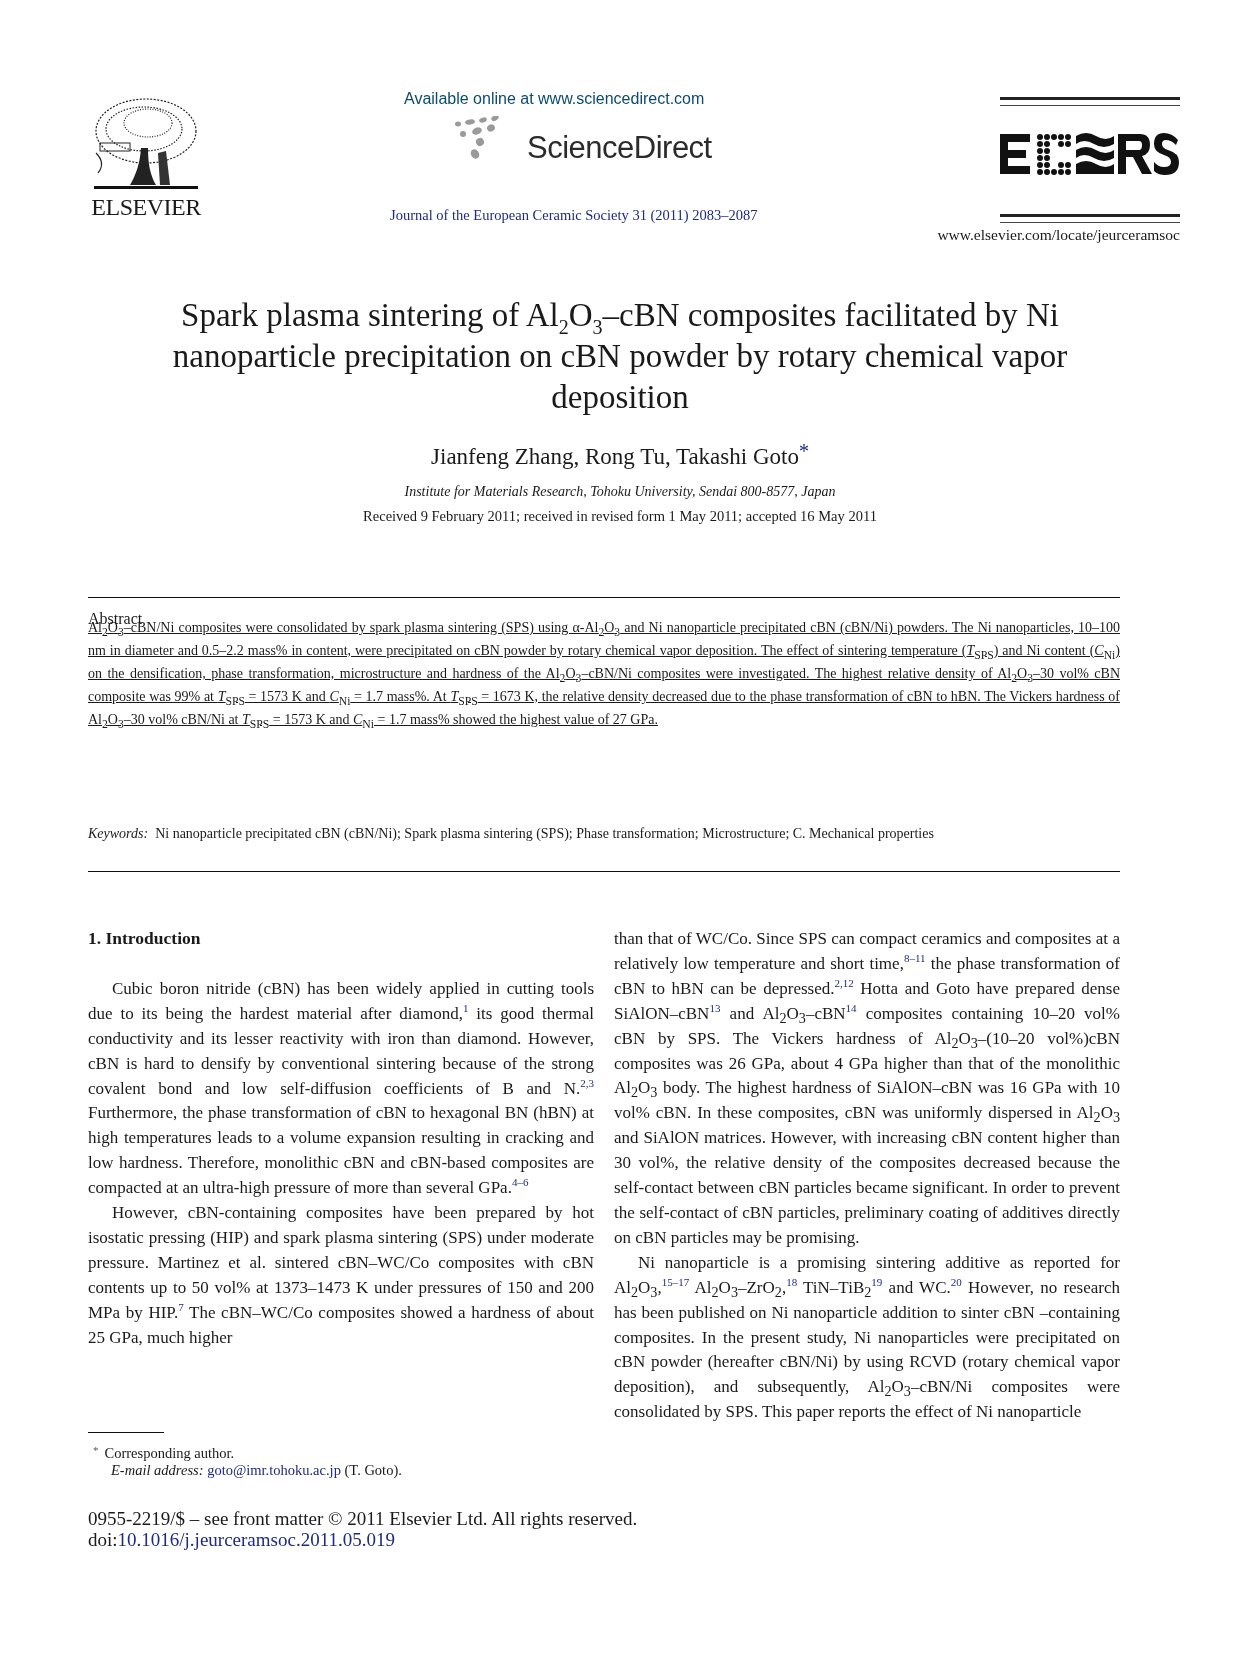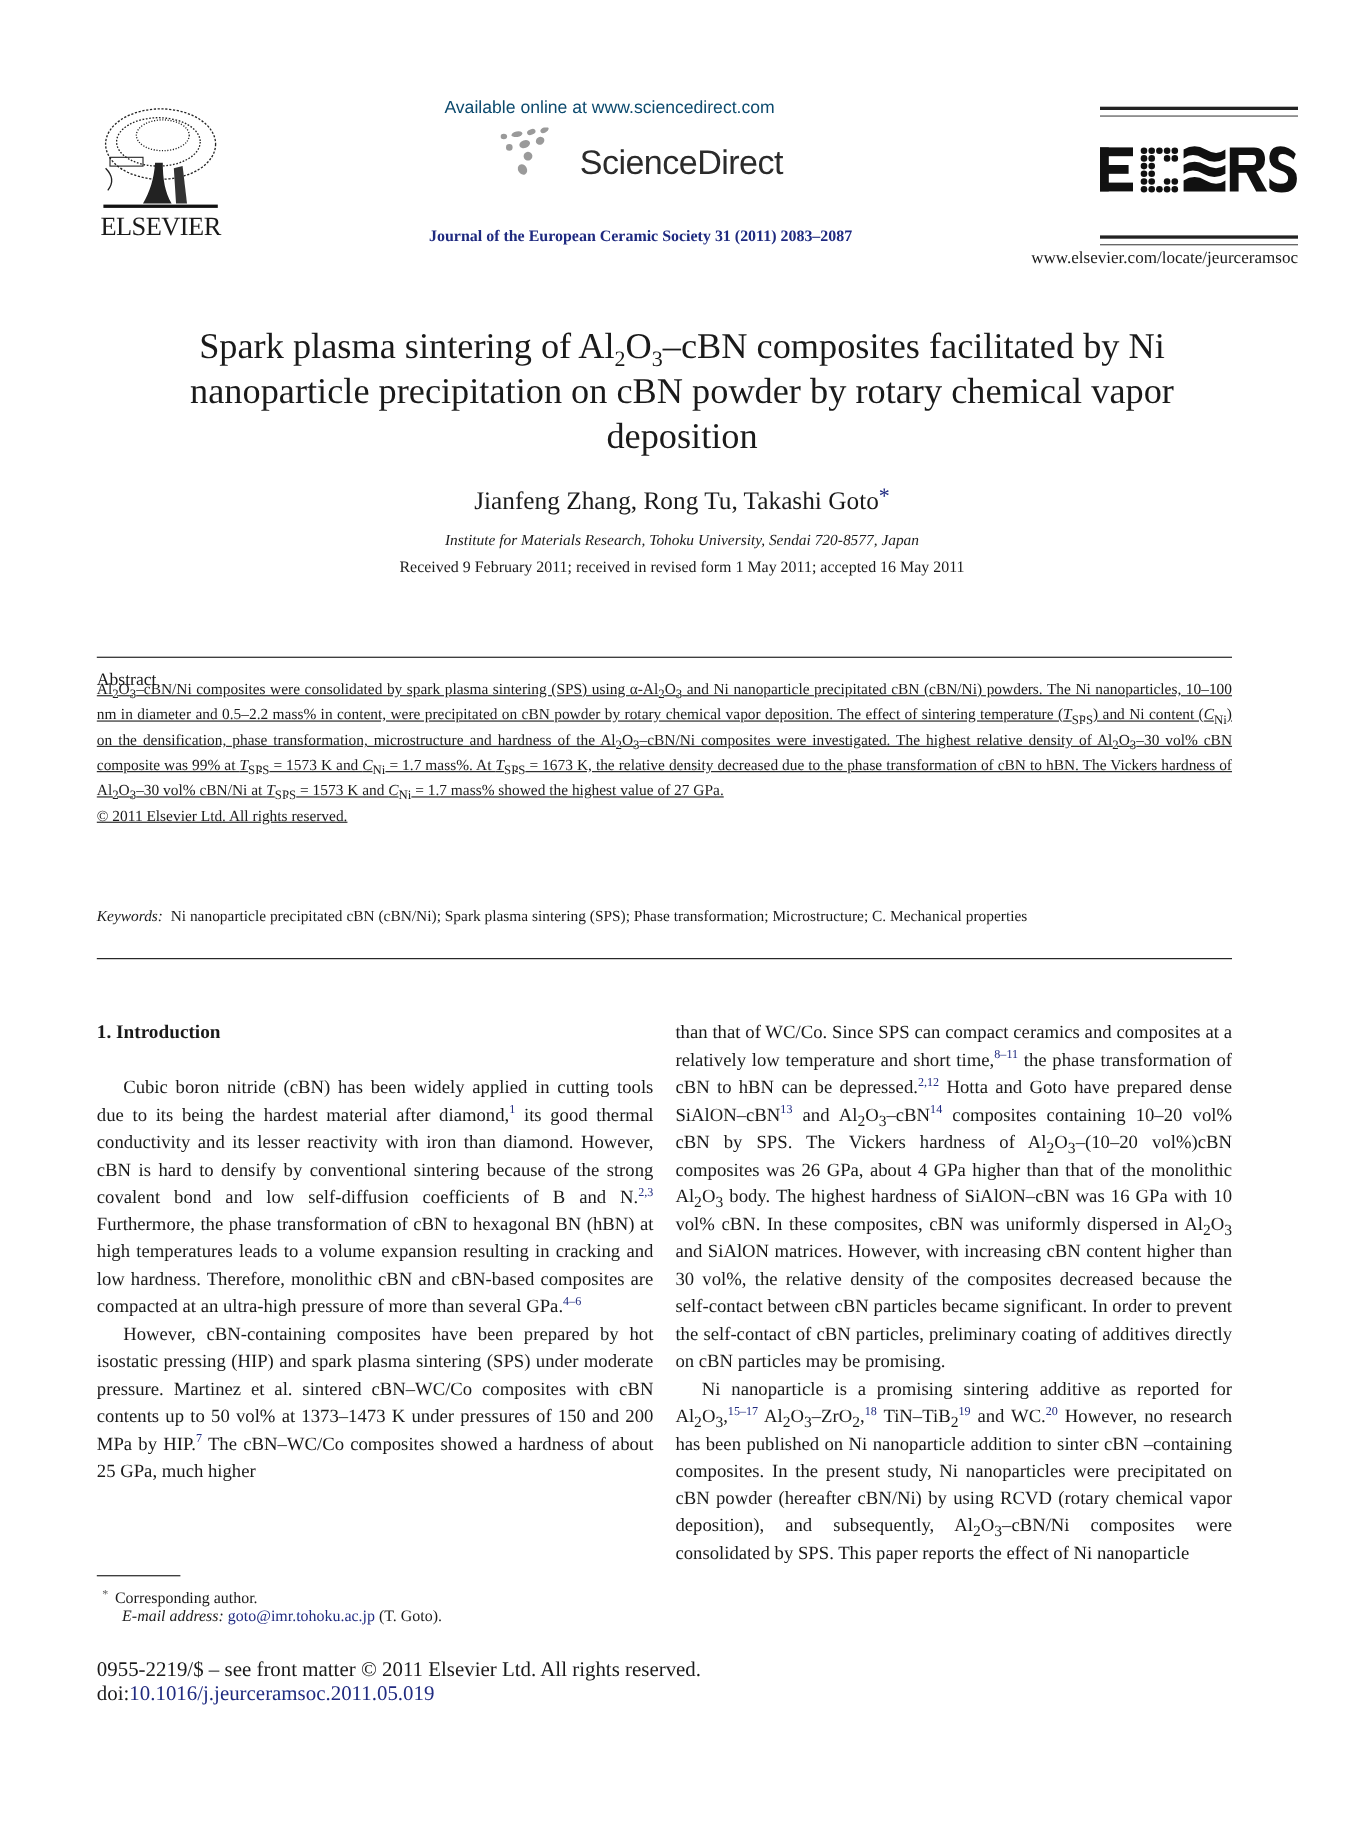--- a/index.html
+++ b/index.html
@@ -9,21 +9,21 @@
   .link { color:#1f2a80; }
   sub, sup { line-height:0; }
   sup.ref { color:#1f2a80; font-size:11px; vertical-align:7px; }
 
   
   #elsevier-logo { left:86px; top:93px; width:118px; height:100px; }
   #elsevier-word { left:84px; top:194px; width:124px; text-align:center; font-size:24px; letter-spacing:-0.5px; }
   #avail { left:404px; top:90px; width:340px; font-family:"Liberation Sans","DejaVu Sans",sans-serif; font-size:16px; color:#0c4a6e; text-align:left; }
   #sd-logo { left:455px; top:116px; width:300px; height:60px; }
   #sd-word { left:527px; top:130px; font-family:"Liberation Sans","DejaVu Sans",sans-serif; font-size:31px; color:#2b2b2b; letter-spacing:-0.5px; }
-  #journal-ref { left:390px; top:207px; font-size:14.5px;font-weight:bold; }
+  #journal-ref { left:390px; top:207px; font-size:14.5px; }
   #ecers-top { left:1000px; top:97px; width:180px; height:5px; border-top:3px solid #222; border-bottom:1px solid #444; }
   #ecers-logo { left:1000px; top:128px; width:180px; height:52px; }
   #ecers-bottom { left:1000px; top:214px; width:180px; height:5px; border-top:3px solid #222; border-bottom:1px solid #444; }
   #elsevier-url { left:900px; top:226px; width:280px; text-align:right; font-size:15.5px; }
 
   
   #title { left:130px; top:295px; width:980px; text-align:center; font-size:33px; line-height:41px; }
   #authors { left:130px; top:440px; width:980px; text-align:center; font-size:23px; }
   #authors .star { color:#1f2a80; font-size:20px; vertical-align:6px; }
   #affil { left:130px; top:484px; width:980px; text-align:center; font-size:14px; font-style:italic; }
@@ -126,29 +126,28 @@
 
     <path d="M178 12 Q172 5 164 5 Q154 5 154 16 Q154 24 164 27 Q171 29 171 34 Q171 39 164 39 Q158 39 154 34 L154 43 Q158 47 165 47 Q179 47 179 34 Q179 25 168 22 Q162 20 162 16 Q162 12 166 12 Q171 12 176 17 Z"></path>
   </g>
 </svg>
 <div id="ecers-bottom" class="abs"></div>
 <div id="elsevier-url" class="abs">www.elsevier.com/locate/jeurceramsoc</div>
 
 <div id="title" class="abs"><span>Spark plasma sintering of Al</span><sub style="font-size:20px;">2</sub><span>O</span><sub style="font-size:20px;">3</sub><span>–cBN composites facilitated by Ni nanoparticle precipitation on cBN powder by rotary chemical vapor deposition</span></div>
 
 <div id="authors" class="abs"><span>Jianfeng Zhang, Rong Tu, Takashi Goto</span><span class="star">*</span></div>
-<div id="affil" class="abs">Institute for Materials Research, Tohoku University, Sendai 720-8577, Japan</div>
+<div id="affil" class="abs">Institute for Materials Research, Tohoku University, Sendai 800-8577, Japan</div>
 <div id="received" class="abs">Received 9 February 2011; received in revised form 1 May 2011; accepted 16 May 2011</div>
 
 <div class="rule" style="top:597px;"></div>
 
 <div id="abs-heading" class="abs">Abstract</div>
 <div id="abs-body" class="abs">
   <div>Al<sub>2</sub>O<sub>3</sub>–cBN/Ni composites were consolidated by spark plasma sintering (SPS) using α-Al<sub>2</sub>O<sub>3</sub> and Ni nanoparticle precipitated cBN (cBN/Ni) powders. The Ni nanoparticles, 10–100 nm in diameter and 0.5–2.2 mass% in content, were precipitated on cBN powder by rotary chemical vapor deposition. The effect of sintering temperature (<i>T</i><sub>SPS</sub>) and Ni content (<i>C</i><sub>Ni</sub>) on the densification, phase transformation, microstructure and hardness of the Al<sub>2</sub>O<sub>3</sub>–cBN/Ni composites were investigated. The highest relative density of Al<sub>2</sub>O<sub>3</sub>–30 vol% cBN composite was 99% at <i>T</i><sub>SPS</sub> = 1573 K and <i>C</i><sub>Ni</sub> = 1.7 mass%. At <i>T</i><sub>SPS</sub> = 1673 K, the relative density decreased due to the phase transformation of cBN to hBN. The Vickers hardness of Al<sub>2</sub>O<sub>3</sub>–30 vol% cBN/Ni at <i>T</i><sub>SPS</sub> = 1573 K and <i>C</i><sub>Ni</sub> = 1.7 mass% showed the highest value of 27 GPa.</div>
-  <div>© 2011 Elsevier Ltd. All rights reserved.</div>
 </div>
 
 <div id="keywords" class="abs"><i>Keywords:</i>&nbsp; <span>Ni nanoparticle precipitated cBN (cBN/Ni); Spark plasma sintering (SPS); Phase transformation; Microstructure; C. Mechanical properties</span></div>
 
 <div class="rule" style="top:871px;"></div>
 
 <div id="col-left" class="col">
   <div id="sec-heading">1.  Introduction</div>
   <p>Cubic boron nitride (cBN) has been widely applied in cutting tools due to its being the hardest material after diamond,<sup class="ref">1</sup> its good thermal conductivity and its lesser reactivity with iron than diamond. However, cBN is hard to densify by conventional sintering because of the strong covalent bond and low self-diffusion coefficients of B and N.<sup class="ref">2,3</sup> Furthermore, the phase transformation of cBN to hexagonal BN (hBN) at high temperatures leads to a volume expansion resulting in cracking and low hardness. Therefore, monolithic cBN and cBN-based composites are compacted at an ultra-high pressure of more than several GPa.<sup class="ref">4–6</sup></p>
   <p>However, cBN-containing composites have been prepared by hot isostatic pressing (HIP) and spark plasma sintering (SPS) under moderate pressure. Martinez et al. sintered cBN–WC/Co composites with cBN contents up to 50 vol% at 1373–1473 K under pressures of 150 and 200 MPa by HIP.<sup class="ref">7</sup> The cBN–WC/Co composites showed a hardness of about 25 GPa, much higher</p>

